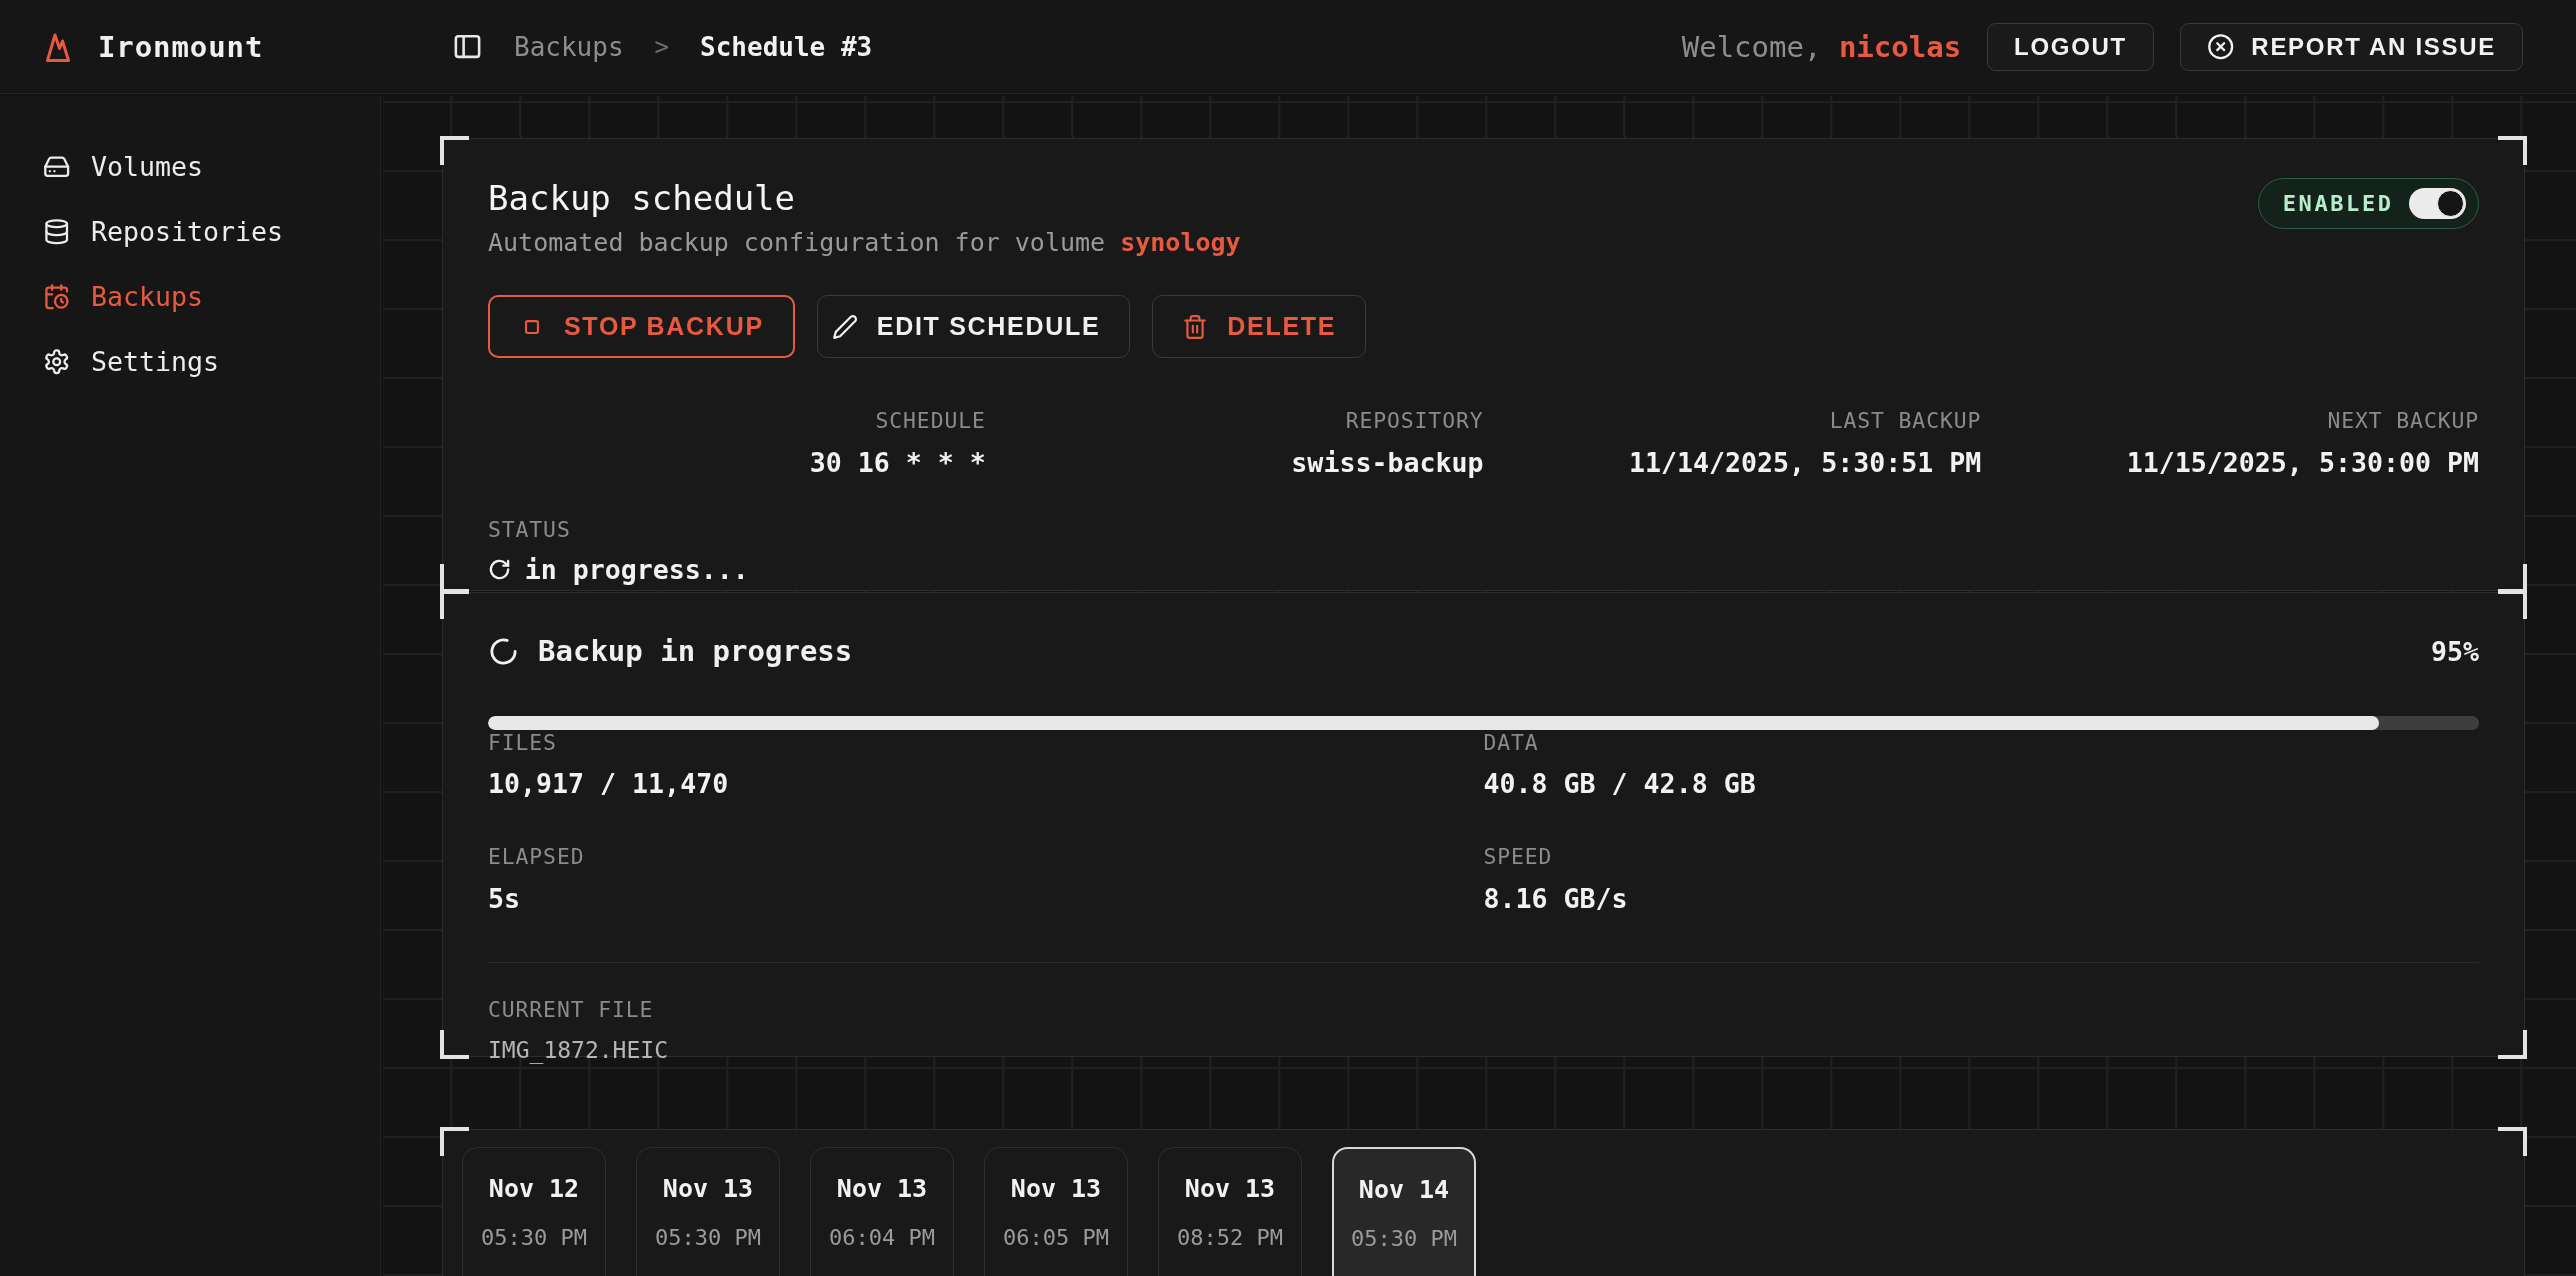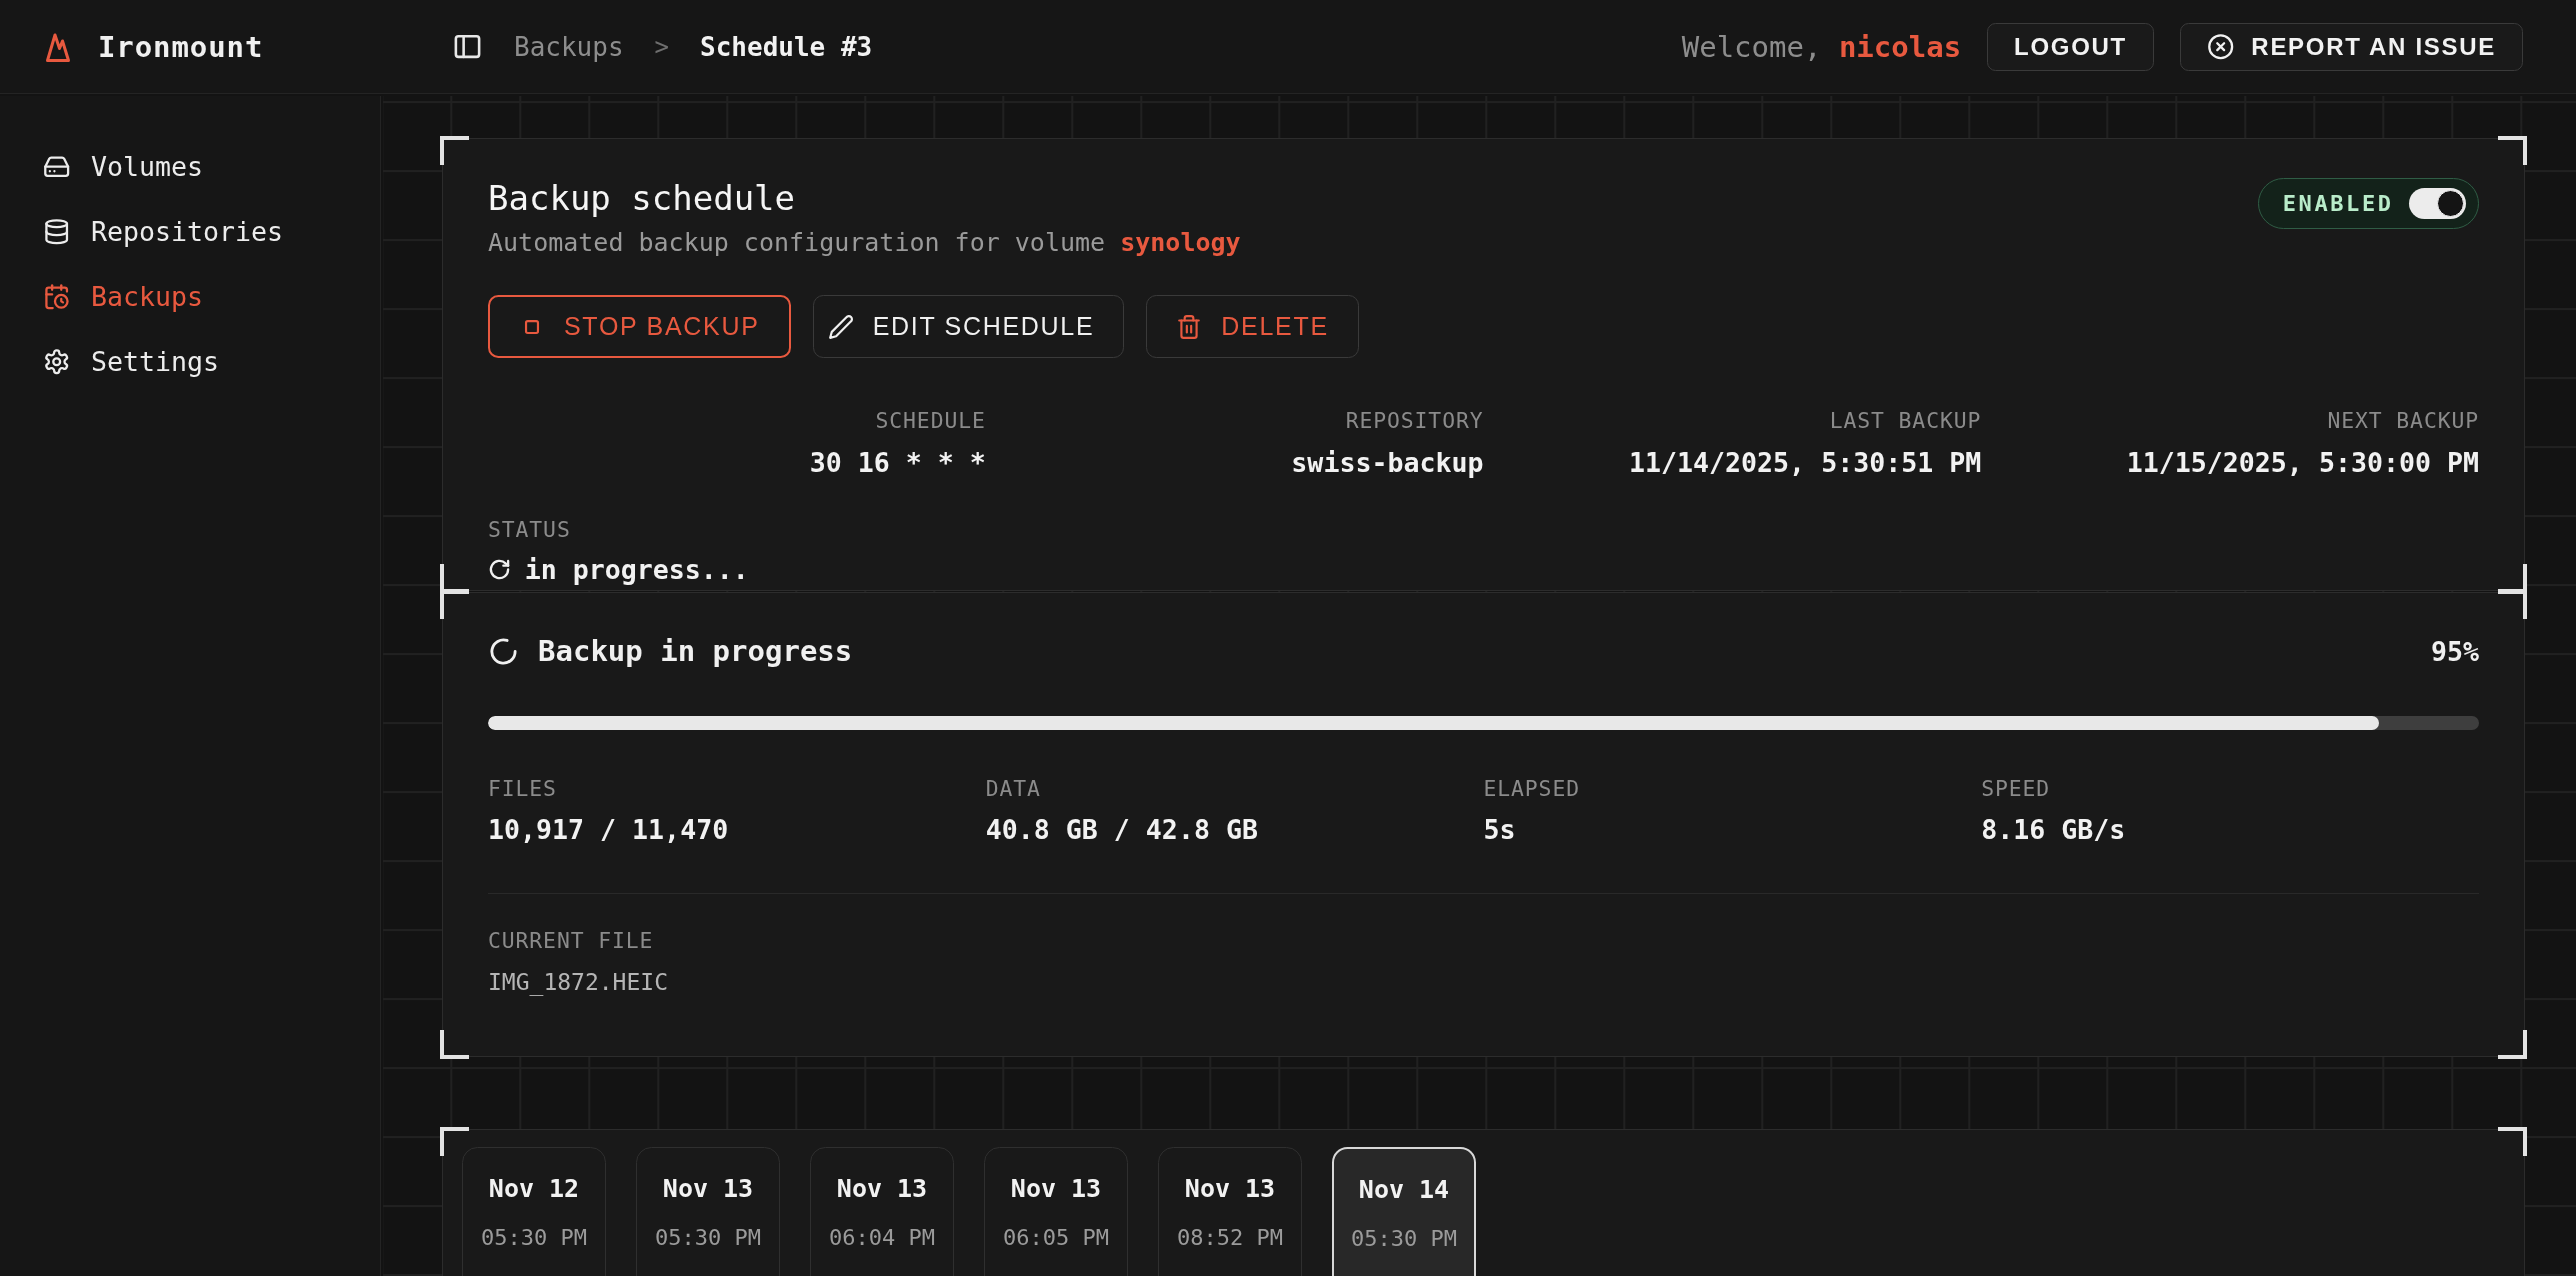--- a/index.html
+++ b/index.html
@@ -55,39 +55,39 @@
   .toggle-pill { margin-left:auto; display:flex; align-items:center; gap:15.4px; height:51px;
                  padding:0 12px 0 24px; border:1.7px solid #2f5d45; border-radius:27.4px;
                  background:#13221a; cursor:pointer; }
   .toggle-pill .lbl { font-size:22px; font-weight:bold; letter-spacing:2.6px; color:#b9ecca; }
   .switch { position:relative; width:57px; height:31px; background:#ececec; border-radius:15.4px; }
   .knob { position:absolute; top:1.7px; right:1.7px; width:27.4px; height:27.4px; border-radius:50%;
           background:#141414; border:1.7px solid #f5f5f5; }
 
   .actions { display:flex; gap:22px; margin-top:38px; }
   .abtn { display:inline-flex; align-items:center; gap:19px; height:63px; padding:0 29px;
-          border-radius:10.3px; font-size:25px; font-weight:normal; letter-spacing:1.7px;
+          border-radius:10.3px; font-size:25px; font-weight:bold; letter-spacing:1.7px;
           background:transparent; cursor:pointer; }
   .abtn.stop   { border:2.6px solid #e8593f; color:#e8593f; }
   .abtn.ghost  { border:1.7px solid #3a3a3a; color:#f0f0f0;padding-left:14px; }
   .abtn.danger { border:1.7px solid #3a3a3a; color:#e8593f; }
 
   .fields { display:grid; grid-template-columns:repeat(4,1fr); margin-top:50px;text-align:right; }
   .flabel { font-size:21.4px; color:#8b8b8b; letter-spacing:0.9px; }
   .fvalue { font-size:26.6px; font-weight:bold; color:#f2f2f2; margin-top:13.7px; }
   .status-blk { margin-top:39px; }
   .status-val { display:flex; align-items:center; gap:13.7px; margin-top:12px;
                 font-size:26.6px; font-weight:bold; color:#f2f2f2; }
 
   .p-hdr { display:flex; align-items:center; gap:19px; }
   .p-title { font-size:29px; font-weight:bold; }
   .p-pct { margin-left:auto; font-size:26.6px; font-weight:bold; }
   .track { margin-top:48px; height:13.7px; background:#3e3e3e; border-radius:7.7px; overflow:hidden; }
   .fill { height:100%; background:#e8e8e8; border-radius:7.7px; }
-  .stats { display:grid; grid-template-columns:1fr 1fr 1fr 1fr; row-gap:45px; margin-top:46px; }
+  .stats { display:grid; grid-template-columns:1fr 1fr; row-gap:45px; }
   .divider { border-top:1.7px solid #292929; margin-top:48px; }
   .cf-label { margin-top:34px; }
   .cf-value { font-size:23px; color:#b5b5b5; margin-top:15.4px; }
 
   .tiles { display:flex; gap:30px; }
   .tile { width:144px; height:257px; border:1.7px solid #2f2f2f; border-radius:15.4px; background:#191919;
           text-align:center; padding-top:26px; flex-shrink:0; cursor:pointer; }
   .tile.sel { border:2.6px solid #d8d8d8; background:#282828; }
   .tdate { font-size:25px; font-weight:bold; color:#f2f2f2; }
   .ttime { font-size:22px; color:#9b9b9b; margin-top:22px; }

